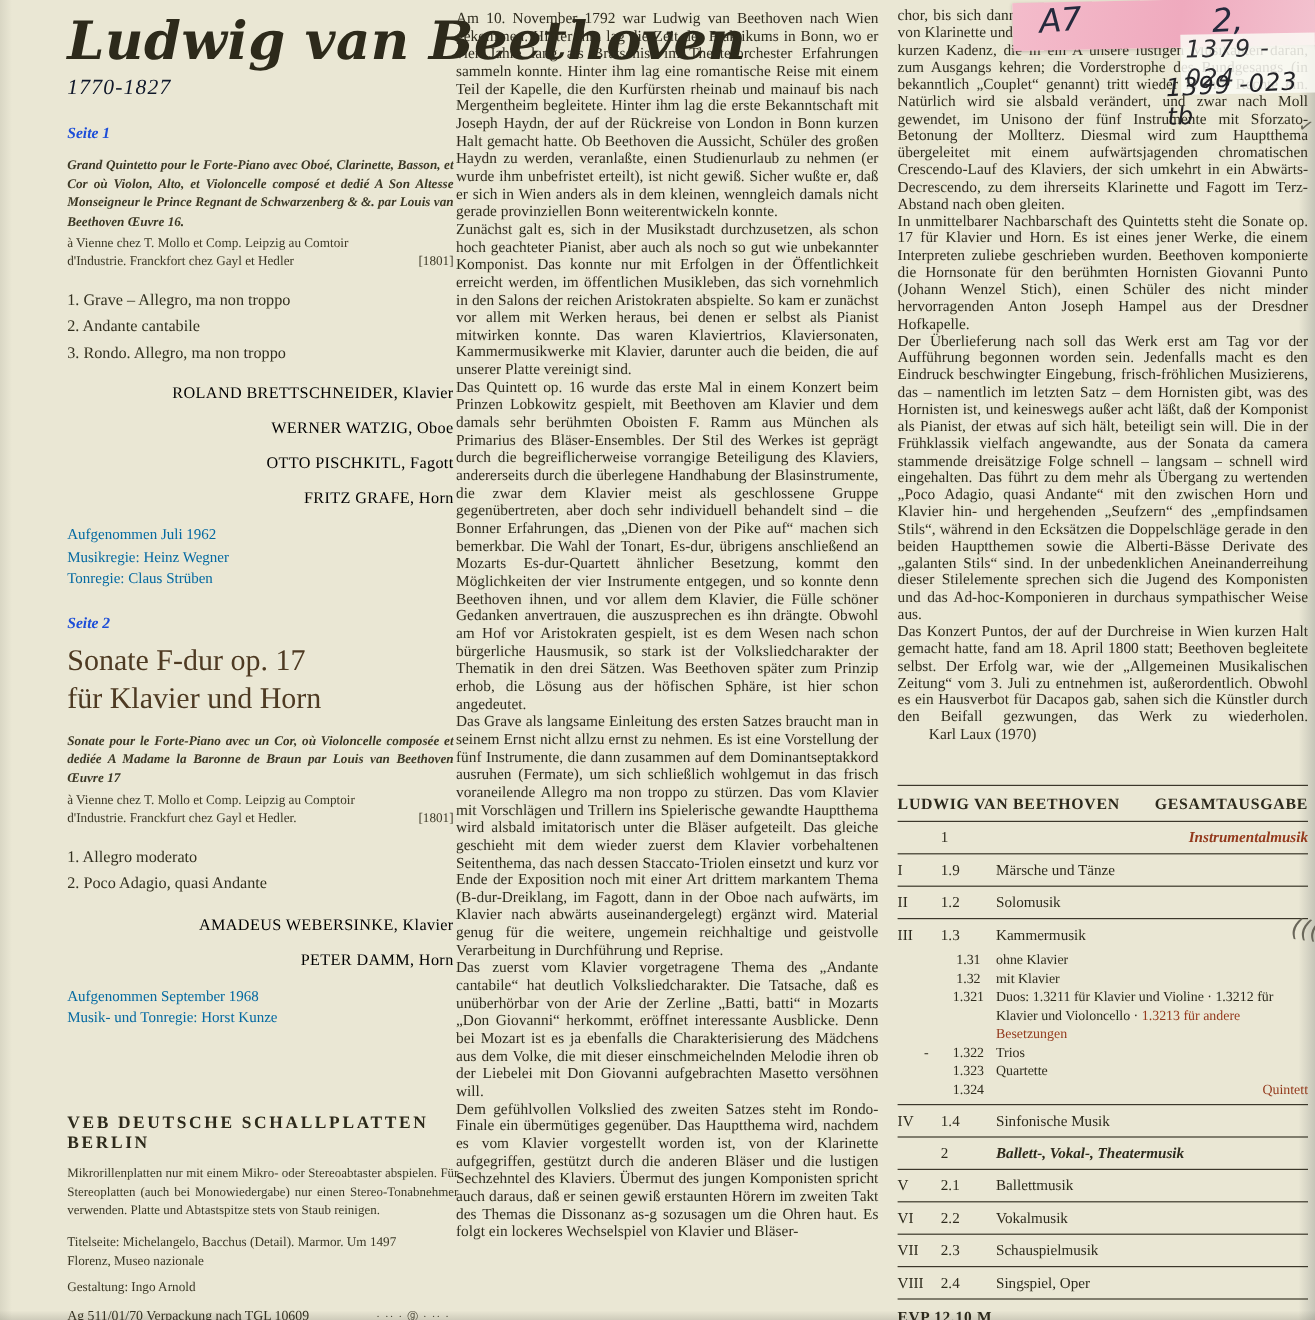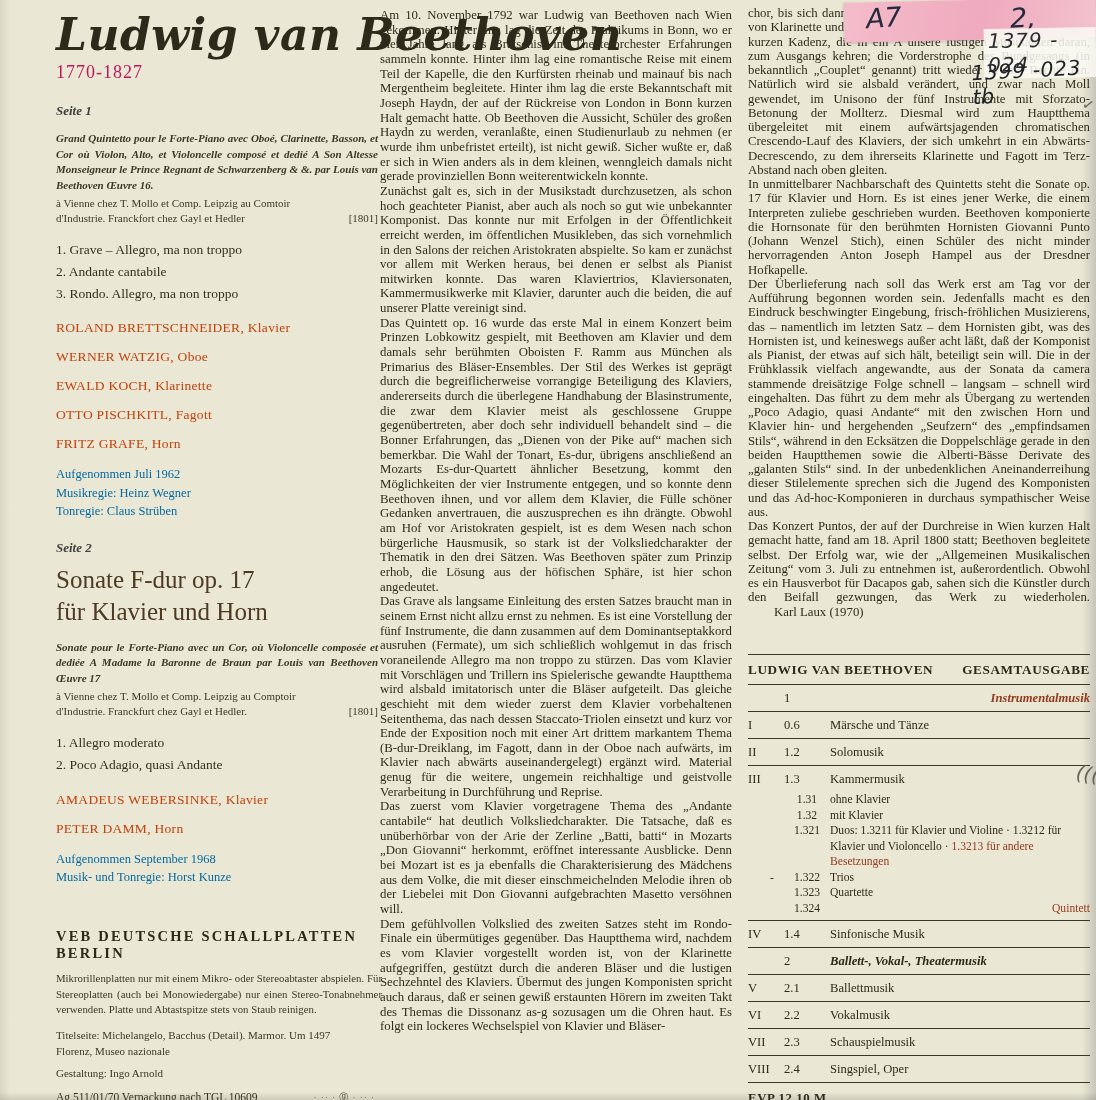--- a/index.html
+++ b/index.html
@@ -14,30 +14,30 @@
     background:linear-gradient(to right, rgba(0,0,0,0), rgba(90,95,100,0.25));}
   .edge-bottom{position:absolute;left:0;bottom:0;width:1096px;height:8px;
     background:linear-gradient(to bottom, rgba(0,0,0,0), rgba(80,80,70,0.18));}
   .edge-left{position:absolute;left:0;top:0;width:10px;height:1100px;
     background:linear-gradient(to left, rgba(0,0,0,0), rgba(120,120,105,0.15));}
 
   
   .col-left{position:absolute;left:56px;top:12px;width:322px;}
   .composer{font-family:"DejaVu Serif", serif;font-style:italic;font-weight:700;
     font-size:44px;line-height:1.05;color:#2d2a1b;letter-spacing:0.5px;white-space:nowrap;}
-  .dates{font-size:18px;margin-top:4px;color:#be185d;letter-spacing:1px;}
-  .seite{font-style:italic;font-weight:700;font-size:13px;margin-top:20px;color:#404040;}
+  .dates{font-style:italic;font-size:18px;margin-top:4px;color:#0f172a;letter-spacing:1px;}
+  .seite{font-style:italic;font-weight:700;font-size:13px;margin-top:20px;color:#1d4ed8;}
   .worktitle{font-size:25px;line-height:1.28;color:#4e3a22;margin-top:8px;}
   .imprint{font-style:italic;font-size:11px;line-height:1.42;text-align:justify;
     margin-top:12px;color:#3c3825;font-weight:700;}
   .pubrow{font-size:11px;line-height:1.42;margin-top:2px;color:#3c3825;position:relative;padding-right:44px;}
   .pubyear{position:absolute;right:0;bottom:0;}
   .movements{margin-top:12px;font-size:13.5px;line-height:1.62;color:#33301f;}
   .performers{margin-top:16px;}
-  .performer{font-size:13.5px;margin-bottom:13px;letter-spacing:0.3px;color:#c2410c;}
+  .performer{font-size:13.5px;margin-bottom:13px;letter-spacing:0.3px;color:#000000;text-align:right;}
   .credits{margin-top:4px;font-size:12.5px;line-height:1.45;color:#0369a1;}
   .label-block{position:absolute;left:56px;top:928px;width:326px;}
   .veb{font-size:14.5px;font-weight:700;letter-spacing:2.2px;color:#2d2a1b;}
   .fineprint{font-size:10.8px;line-height:1.45;text-align:justify;margin-top:9px;color:#3a3725;}
   .coverline{font-size:11px;margin-top:9px;line-height:1.5;color:#3a3725;}
   .design{font-size:11px;margin-top:7px;color:#3a3725;}
   .agline{font-size:11.5px;margin-top:12px;color:#33301f;display:flex;align-items:center;}
   .pressmark{margin-left:56px;font-size:9px;letter-spacing:1px;color:#4a4635;}
 
   
@@ -98,21 +98,20 @@
     <span class="pubyear">[1801]</span>
   </div>
   <div class="movements">
     <div>1.  Grave – Allegro, ma non troppo</div>
     <div>2.  Andante cantabile</div>
     <div>3.  Rondo. Allegro, ma non troppo</div>
   </div>
   <div class="performers">
     <div class="performer">ROLAND BRETTSCHNEIDER, Klavier</div>
     <div class="performer">WERNER WATZIG, Oboe</div>
-    <div class="performer">EWALD KOCH, Klarinette</div>
     <div class="performer">OTTO PISCHKITL, Fagott</div>
     <div class="performer">FRITZ GRAFE, Horn</div>
   </div>
   <div class="credits">
     <div>Aufgenommen Juli 1962</div>
     <div>Musikregie: Heinz Wegner</div>
     <div>Tonregie: Claus Strüben</div>
   </div>
 
   <div class="seite">Seite 2</div>
@@ -179,21 +178,21 @@
 
   <div class="ga-row">
     <span class="ga-roman"></span>
     <span class="ga-num">1</span>
     <span class="ga-label ga-em ga-red">Instrumentalmusik</span>
   </div>
   <div class="ga-rule"></div>
 
   <div class="ga-row">
     <span class="ga-roman">I</span>
-    <span class="ga-num">0.6</span>
+    <span class="ga-num">1.9</span>
     <span class="ga-label">Märsche und Tänze</span>
   </div>
   <div class="ga-rule"></div>
 
   <div class="ga-row">
     <span class="ga-roman">II</span>
     <span class="ga-num">1.2</span>
     <span class="ga-label">Solomusik</span>
   </div>
   <div class="ga-rule"></div>

